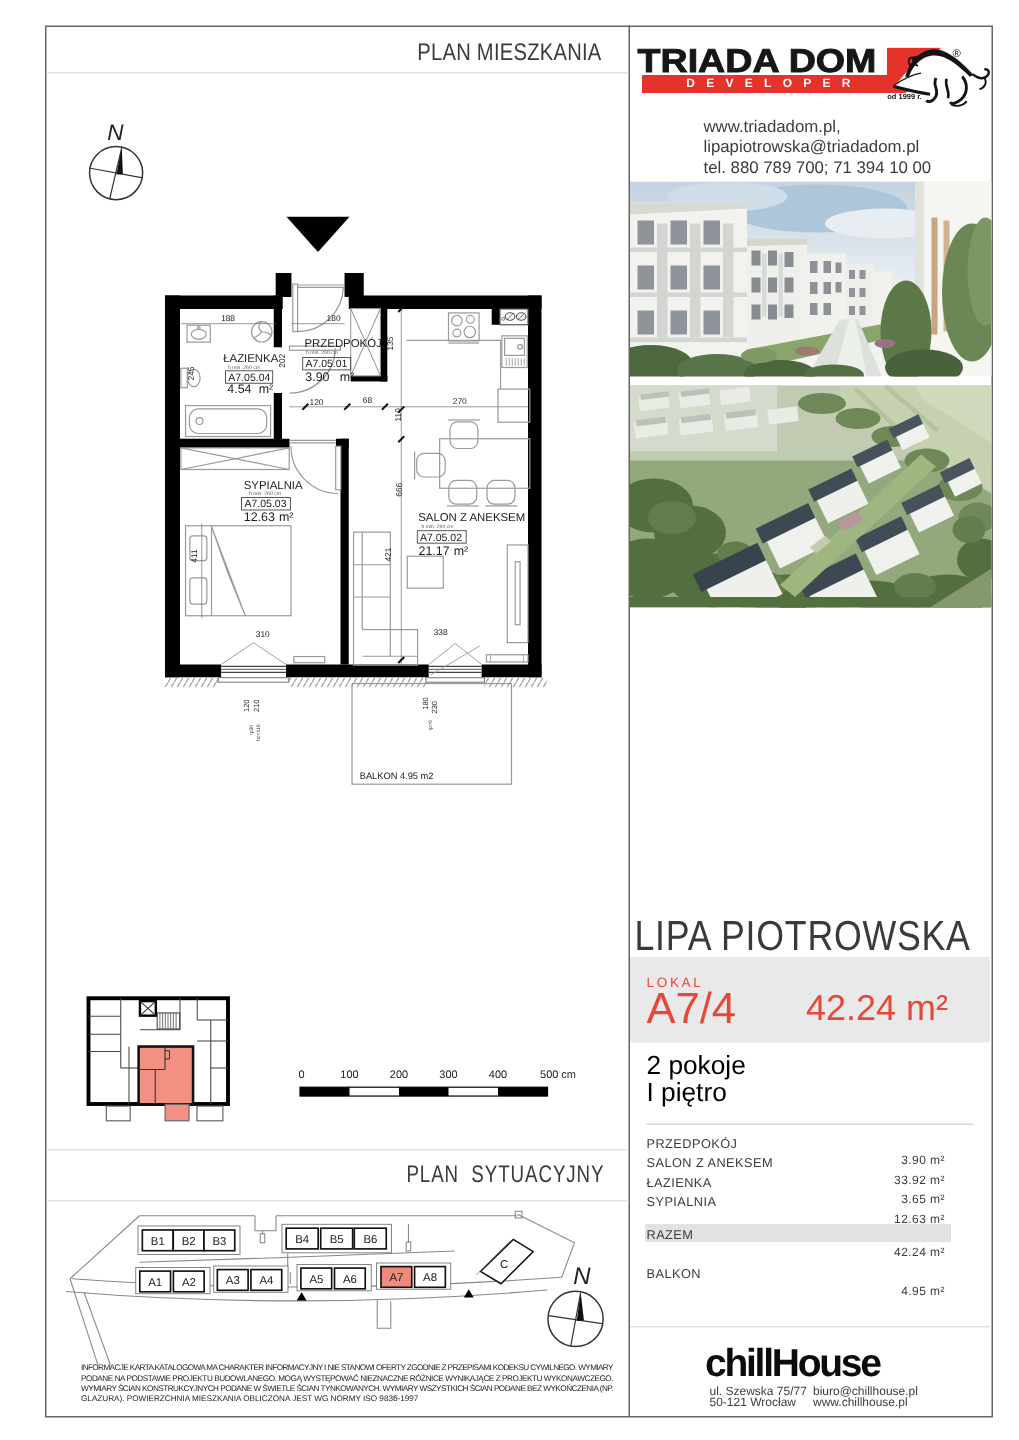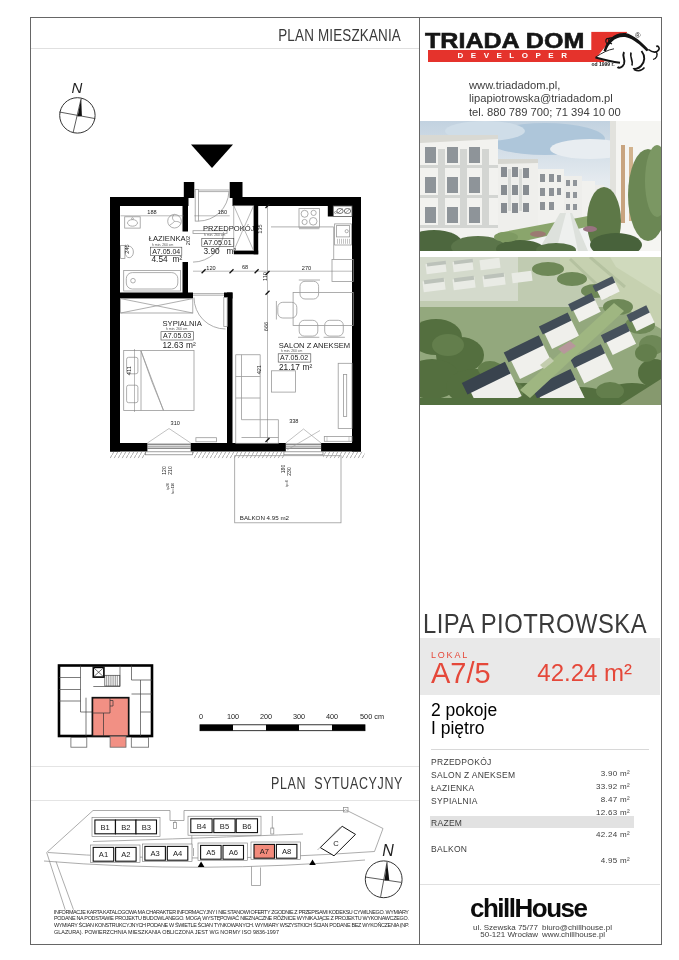--- a/index.html
+++ b/index.html
@@ -32,21 +32,21 @@
   #a75{left:431px;top:657px;font-size:29px;color:#e5483a;}
   #m42{left:430px;top:659px;width:202px;text-align:right;font-size:24px;color:#e5483a;}
   #pokoje{left:431px;top:701px;font-size:17.5px;color:#000000;line-height:18px;}
   #rule-tab{left:431px;top:749px;width:218px;height:1px;background:#d8d8d8;}
   .trow{left:431px;width:199px;font-size:8.5px;color:#3c3c3c;letter-spacing:0.3px;}
   .tval{position:absolute;right:0;top:0;font-size:8px;margin-top:12px;}
   #razemband{left:430px;top:816px;width:204px;height:12px;background:#e2e2e2;}
   #rule-chill{left:420px;top:884px;width:240px;height:1px;background:#e0e0e0;}
   #chill{left:470px;top:893px;font-size:26px;font-weight:700;color:#0c0c0c;
      letter-spacing:-1.5px;white-space:nowrap;}
-  #chilladdr1{left:473px;top:924px;font-size:8px;color:#3c3c3c;line-height:7px;text-align:right;}
+  #chilladdr1{left:473px;top:924px;font-size:8px;color:#3c3c3c;line-height:7px;}
   #chilladdr2{left:542px;top:924px;font-size:8px;color:#3c3c3c;line-height:7px;}
 </style>
 </head>
 <body>
 <div id="frame" class="abs"></div>
 <div id="vdiv" class="abs"></div>
 <div id="t-mieszkania" class="abs">PLAN MIESZKANIA</div>
 <div id="rule-top" class="abs"></div>
 <div id="rule-syt1" class="abs"></div>
 <div id="t-syt" class="abs">PLAN&nbsp;&nbsp;SYTUACYJNY</div>
@@ -254,27 +254,27 @@
 <polygon points="120,108 130,100 134,104 124,112" fill="#c3cdae"></polygon>
 
 <rect x="0" y="141" width="241" height="7" fill="#53703f"></rect>
 
 <polygon points="200,148 241,122 241,148" fill="#86996e"></polygon>
 </svg>
 
 <div id="lipa" class="abs">LIPA PIOTROWSKA</div>
 <div id="grayband" class="abs"></div>
 <div id="lokal" class="abs">LOKAL</div>
-<div id="a75" class="abs">A7/5</div>
+<div id="a75" class="abs">A7/4</div>
 <div id="m42" class="abs">42.24 m²</div>
 <div id="pokoje" class="abs">2 pokoje<br>I piętro</div>
 <div id="rule-tab" class="abs"></div>
 <div class="trow abs" style="top:757px">PRZEDPOKÓJ<span class="tval">3.90 m²</span></div>
 <div class="trow abs" style="top:770px">SALON Z ANEKSEM<span class="tval">33.92 m²</span></div>
-<div class="trow abs" style="top:783px">ŁAZIENKA<span class="tval">8.47 m²</span></div>
+<div class="trow abs" style="top:783px">ŁAZIENKA<span class="tval">3.65 m²</span></div>
 <div class="trow abs" style="top:796px">SYPIALNIA<span class="tval">12.63 m²</span></div>
 <div id="razemband" class="abs"></div>
 <div class="trow abs" style="top:818px">RAZEM<span class="tval">42.24 m²</span></div>
 <div class="trow abs" style="top:844px">BALKON<span class="tval">4.95 m²</span></div>
 <div id="rule-chill" class="abs"></div>
 <div id="chill" class="abs">chillHouse</div>
 <div id="chilladdr1" class="abs">ul. Szewska 75/77<br>50-121 Wrocław</div>
 <div id="chilladdr2" class="abs">biuro@chillhouse.pl<br>www.chillhouse.pl</div>
 
 <svg id="plan" class="abs" style="left:0;top:0" width="679" height="960" viewBox="0 0 679 960">

